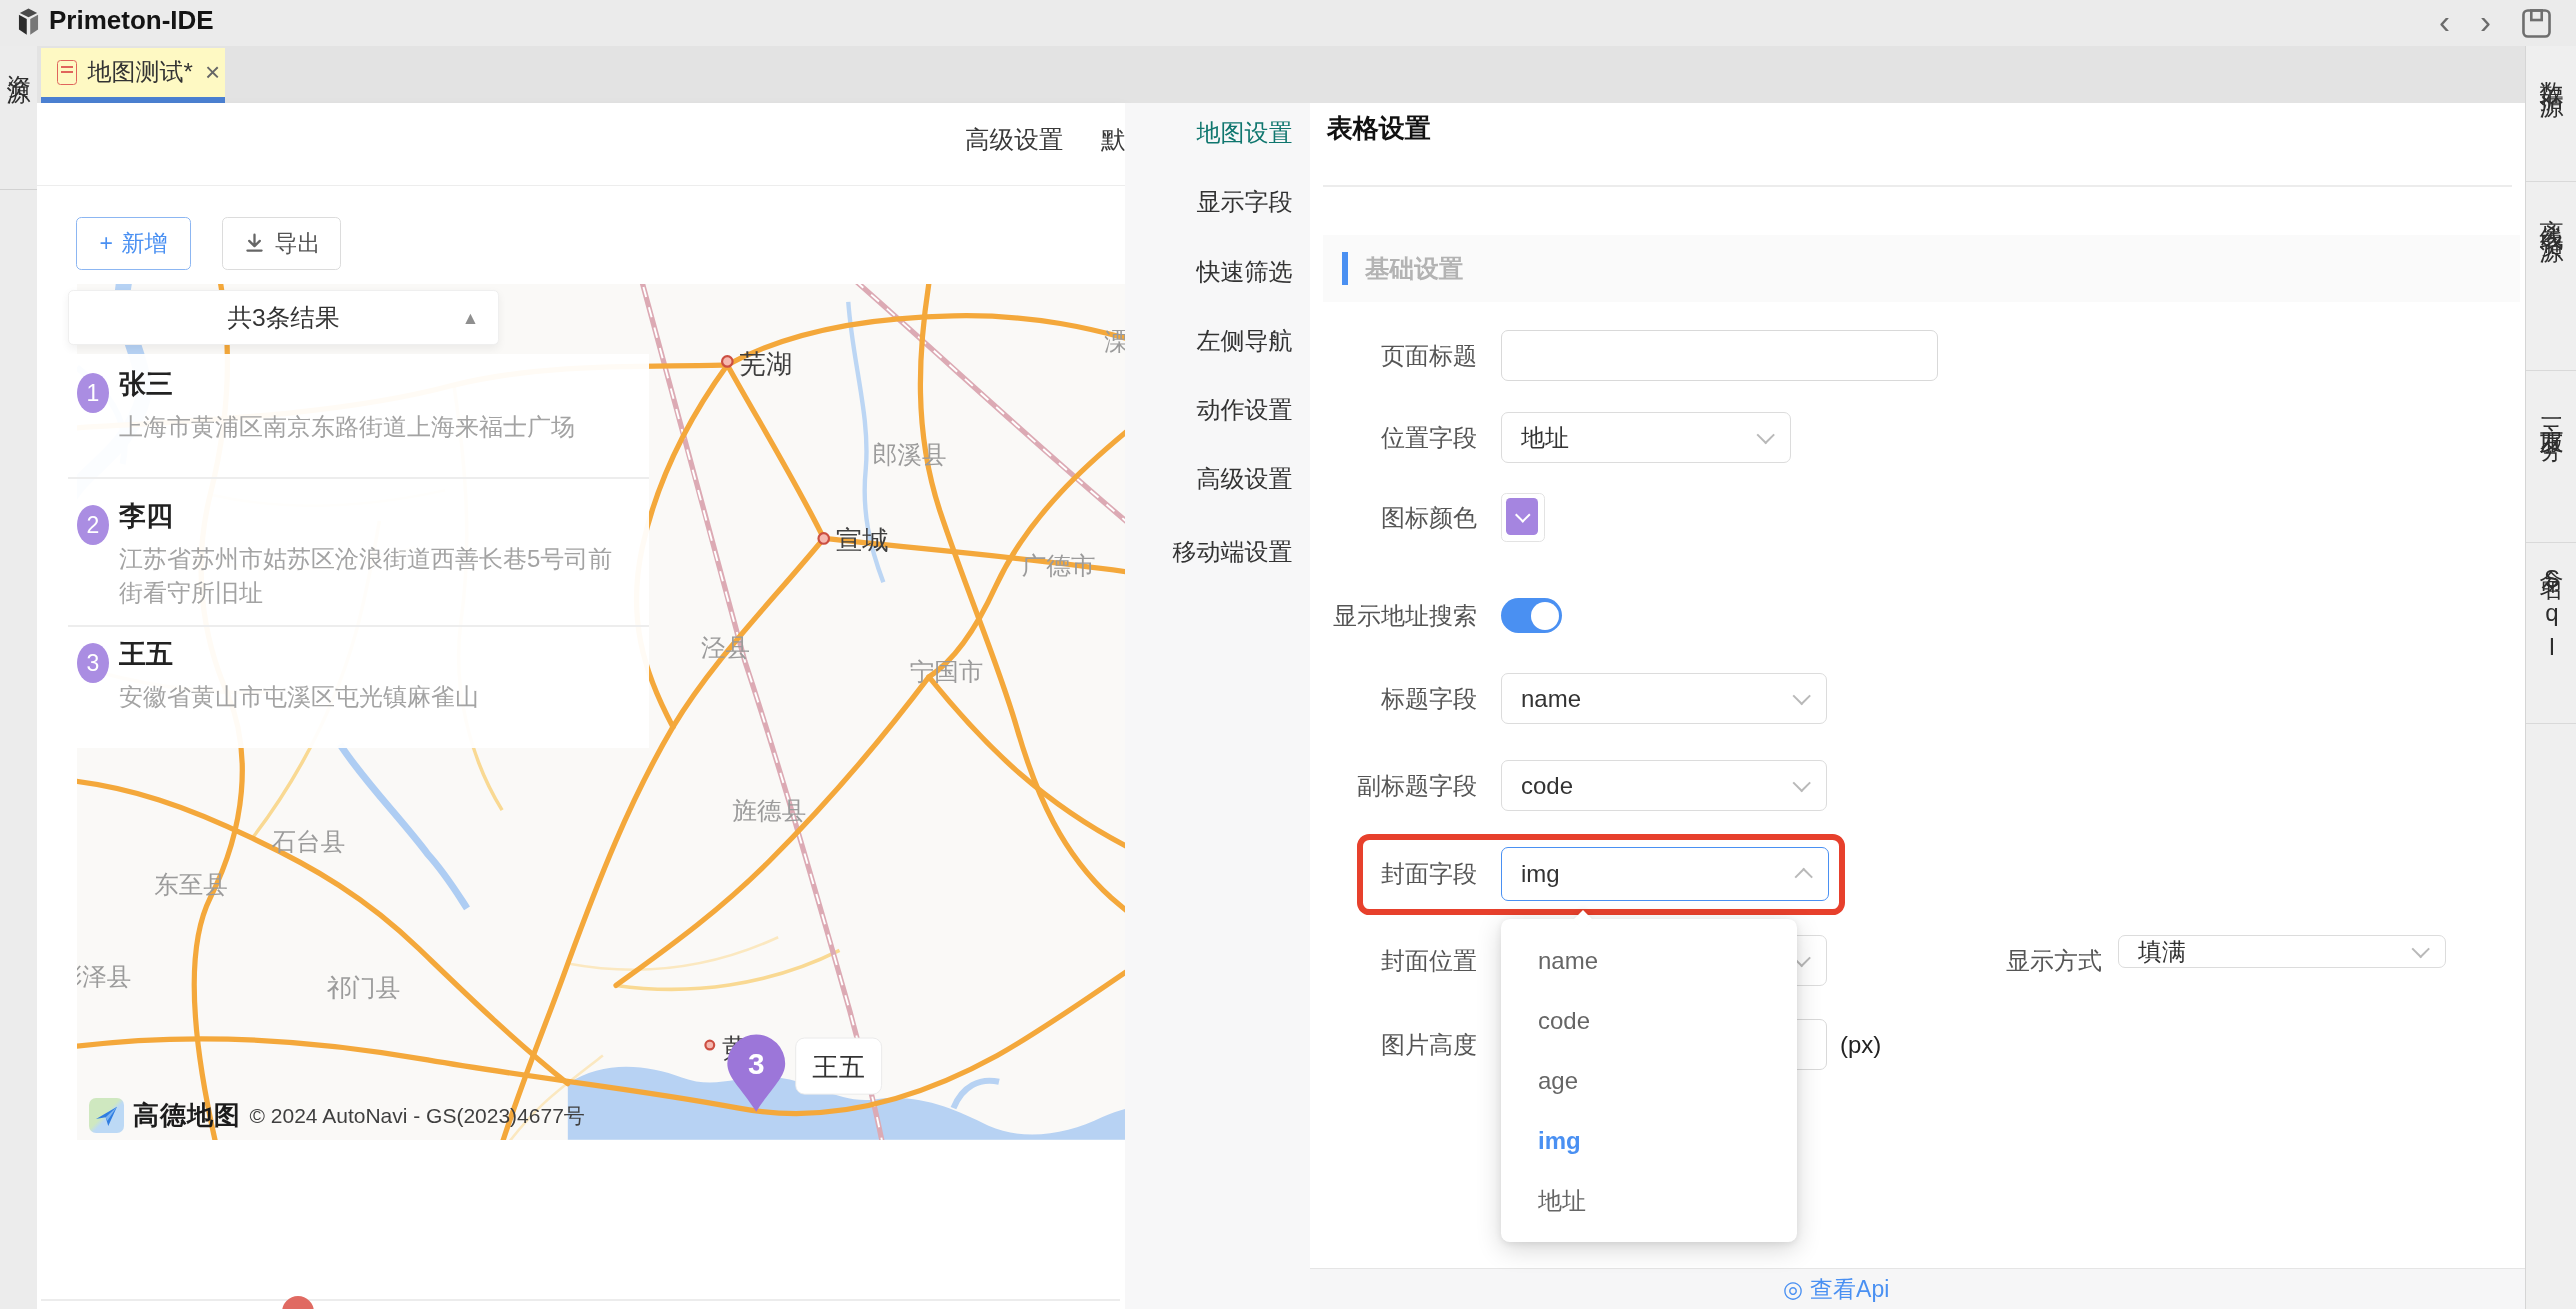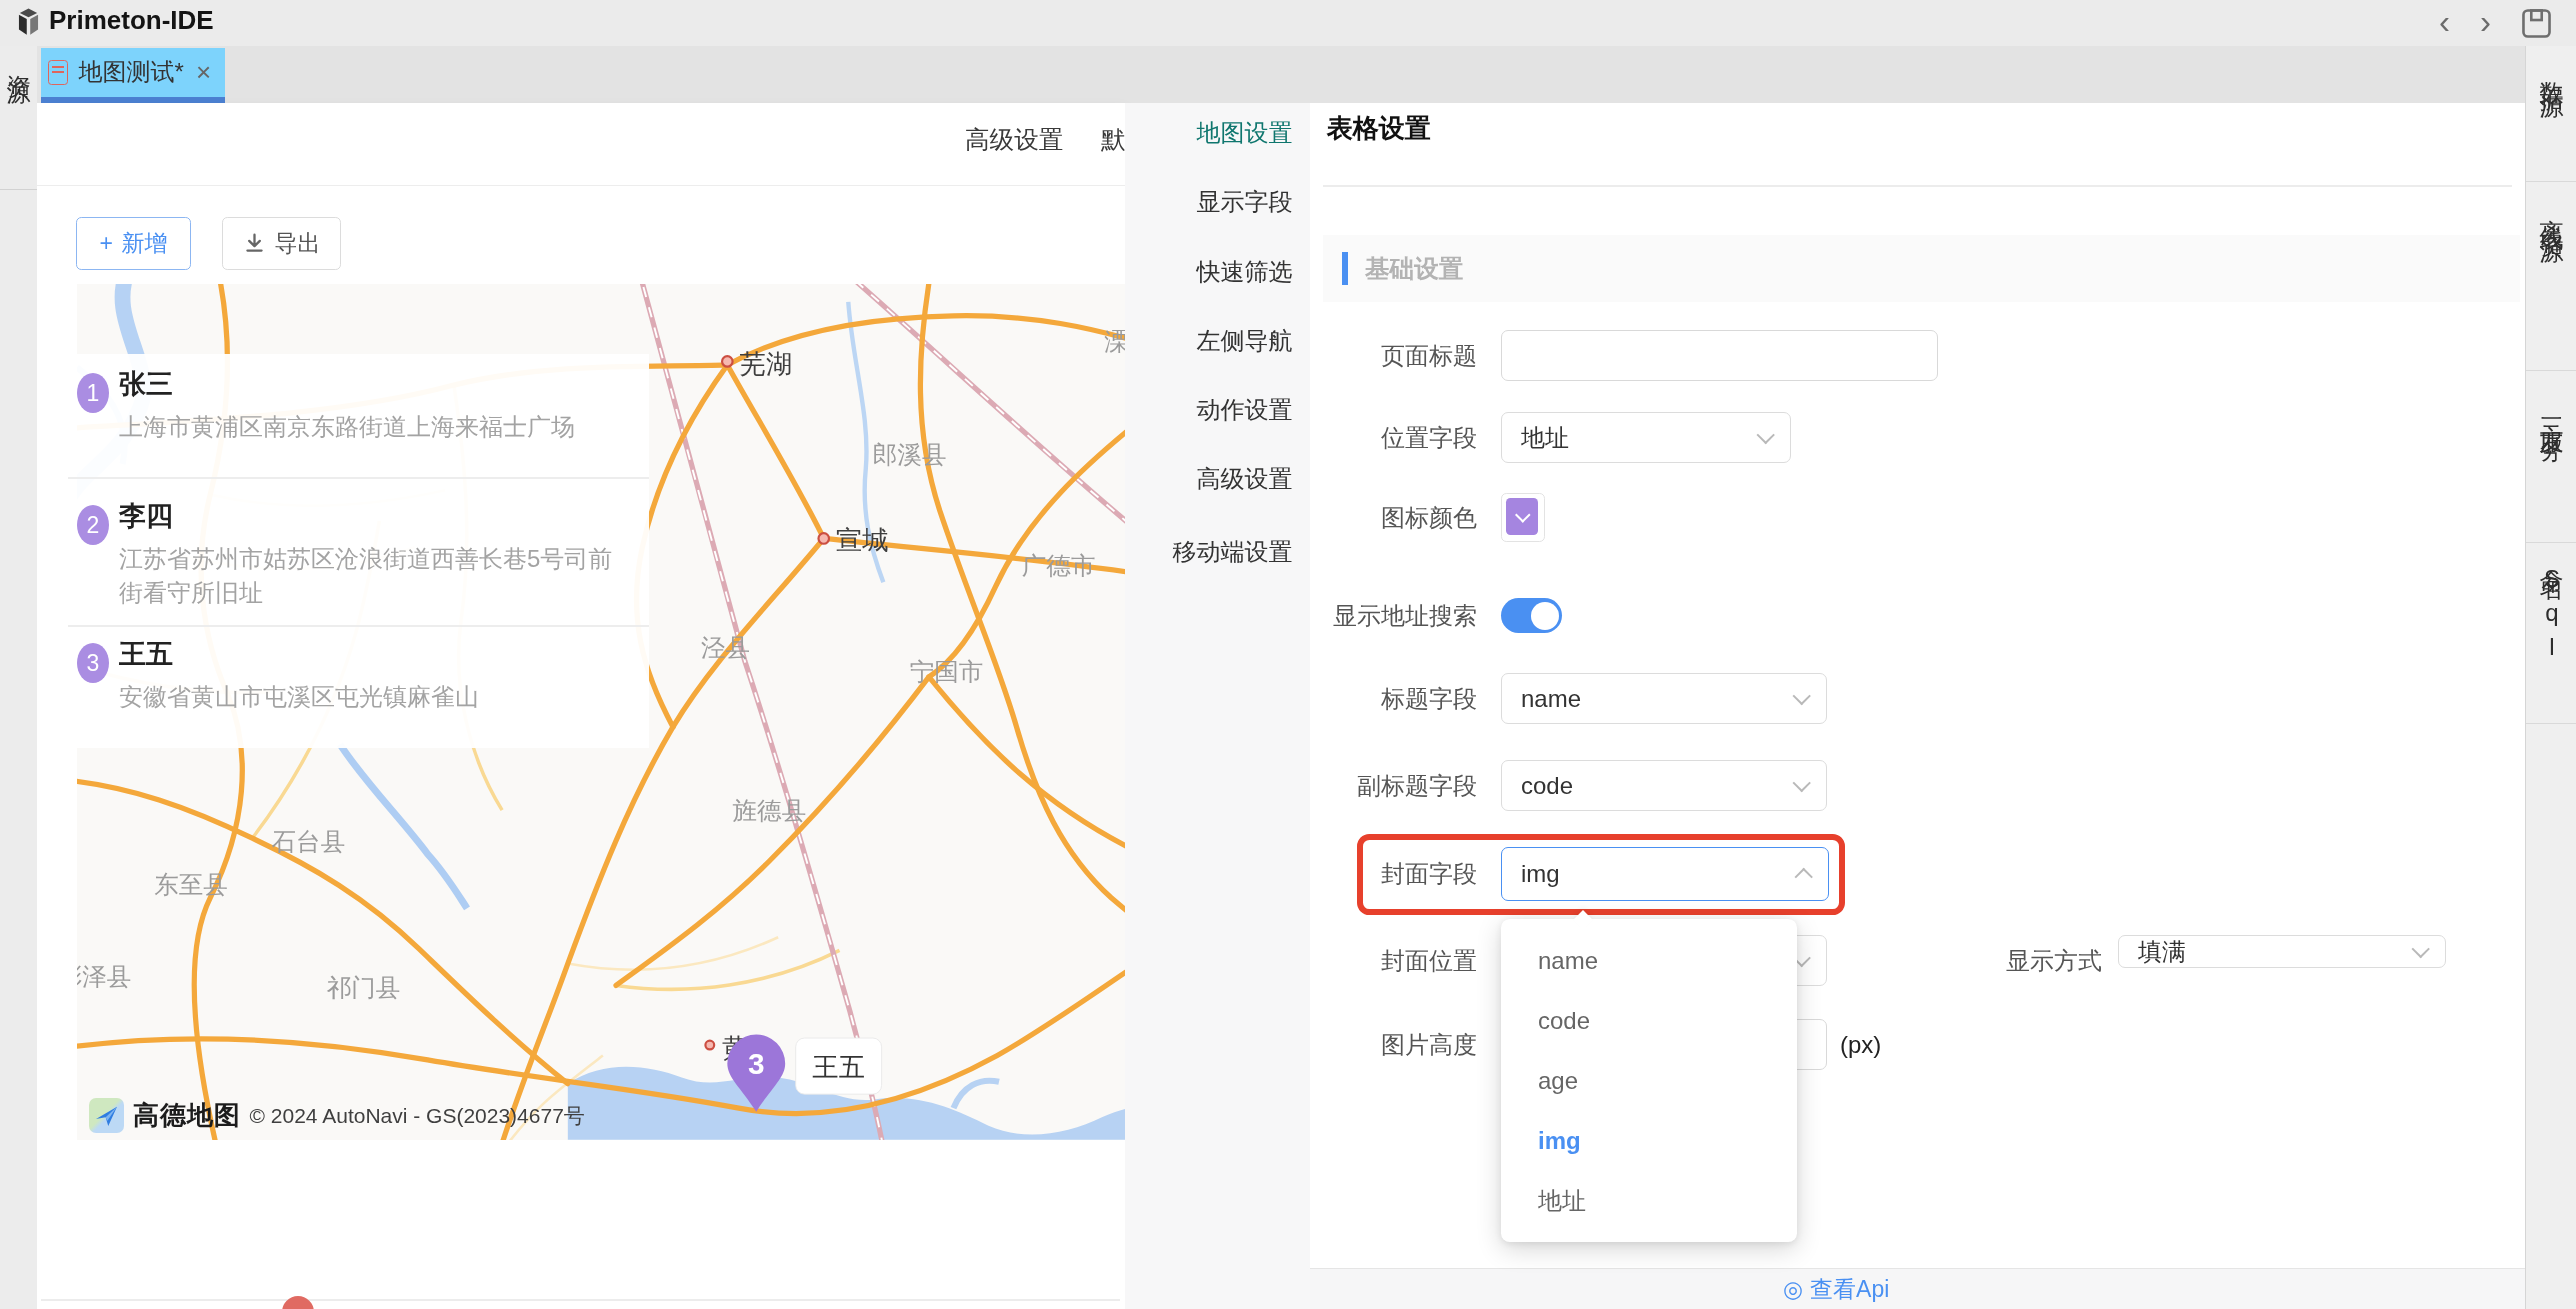--- a/index.html
+++ b/index.html
@@ -13,21 +13,21 @@
   .navglyph{top:1.8px;font-size:33px;color:#6b6b6b;line-height:39px;cursor:pointer;}
 
   
   #left-rail{left:0;top:46px;width:37px;height:1264px;background:#ececec;border-right:0.9px solid #d8d8d8;}
   .vtext{writing-mode:vertical-rl;text-orientation:upright;letter-spacing:7px;font-size:24px;color:#2d2d2d;font-weight:500;}
   #left-rail-label{left:0;top:8.8px;width:37px;display:flex;justify-content:center;}
   #left-rail-sep{left:0;top:143px;width:37px;height:0.9px;background:#d2d2d2;}
 
   
   #tabbar{left:37px;top:46px;width:2488px;height:57px;background:#e3e3e3;}
-  #tab{left:4.4px;top:1.8px;width:184px;height:49px;background:#7dd3fc;display:flex;align-items:center;padding-left:7px;box-sizing:border-box;cursor:pointer;}
+  #tab{left:4.4px;top:1.8px;width:184px;height:49px;background:#fef9c3;display:flex;align-items:center;padding-left:16px;box-sizing:border-box;cursor:pointer;}
   #tab-underline{left:4.4px;top:51px;width:184px;height:6.1px;background:#4b80d1;}
   #doc-icon{width:17.5px;height:23px;border:1.8px solid #e0655c;border-radius:3.5px;position:relative;flex:0 0 auto;}
   #doc-icon .l{position:absolute;left:2.6px;right:2.6px;height:1.8px;background:#e0655c;}
   #tab-title{font-size:24px;color:#333;margin-left:10.5px;white-space:nowrap;}
   #tab-close{font-size:26px;color:#666;margin-left:12.3px;cursor:pointer;}
 
   
   #main-content{left:37px;top:103px;width:1088px;height:1207px;background:#fff;overflow:hidden;box-shadow:8.8px 0 14px -7px rgba(0,0,0,.08);}
   #toolbar-row{left:0;top:0;width:1088px;height:82px;border-bottom:1.8px solid #ededed;}
   .toolbar-tab{top:20px;font-size:24.6px;color:#3a3a3a;font-weight:500;cursor:pointer;white-space:nowrap;}
@@ -233,20 +233,24 @@
           <svg width="35" height="35" viewBox="0 0 40 40">
               <polygon points="8,24 32,10 22,32 19,22" fill="#2f7de1"></polygon>
               <polygon points="19,22 32,10 21,26" fill="#7db4f0"></polygon>
             </svg>
         </span>
         <span id="amap-brand">高德地图</span>
         <span id="amap-copy">© 2024 AutoNavi - GS(2023)4677号</span>
       </div>
     </div>
 
+    <div id="results-card" class="abs">
+      <span>共3条结果</span>
+      <span id="results-collapse">▲</span>
+    </div>
 
     <div id="list-panel" class="abs">
       <div style="cursor:pointer">
         <span class="badge" style="top:19px">1</span>
         <div class="item-name" style="top:12.3px">张三</div>
         <div class="item-addr" style="top:56px">上海市黄浦区南京东路街道上海来福士广场</div>
       </div>
       <div class="hline" style="left:0;top:123px;width:581px"></div>
       <div style="cursor:pointer">
         <span class="badge" style="top:151px">2</span>

